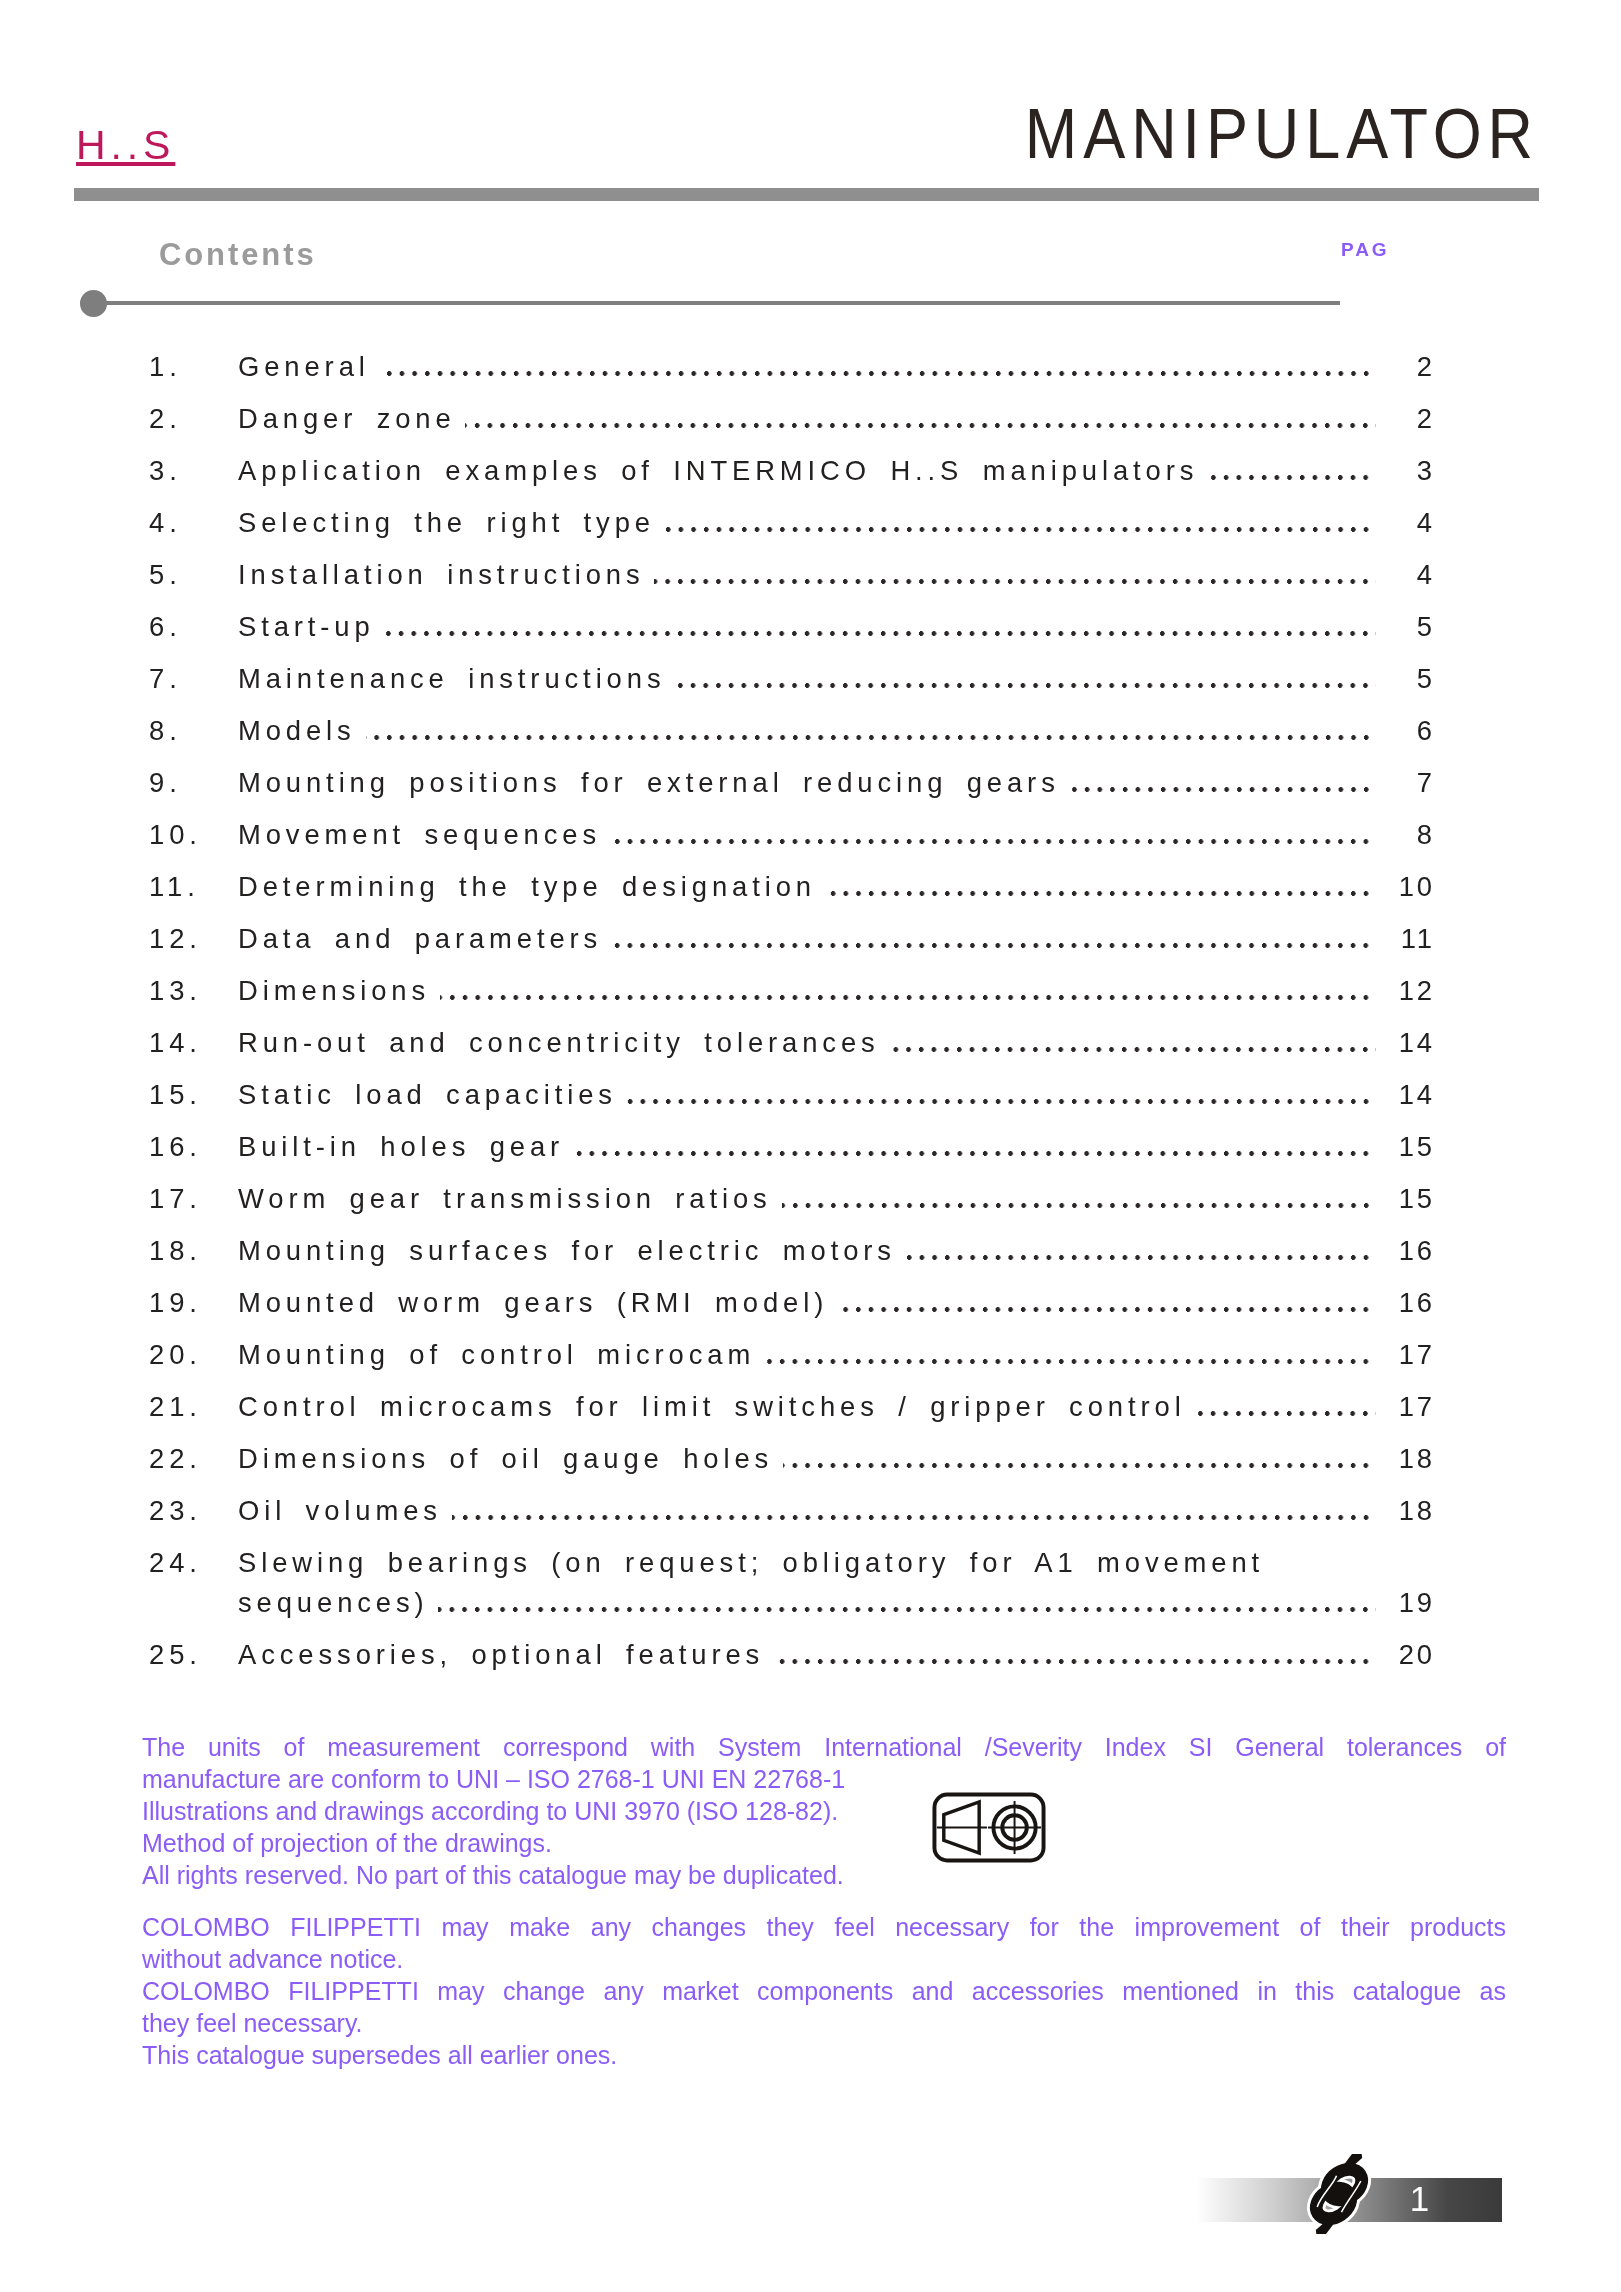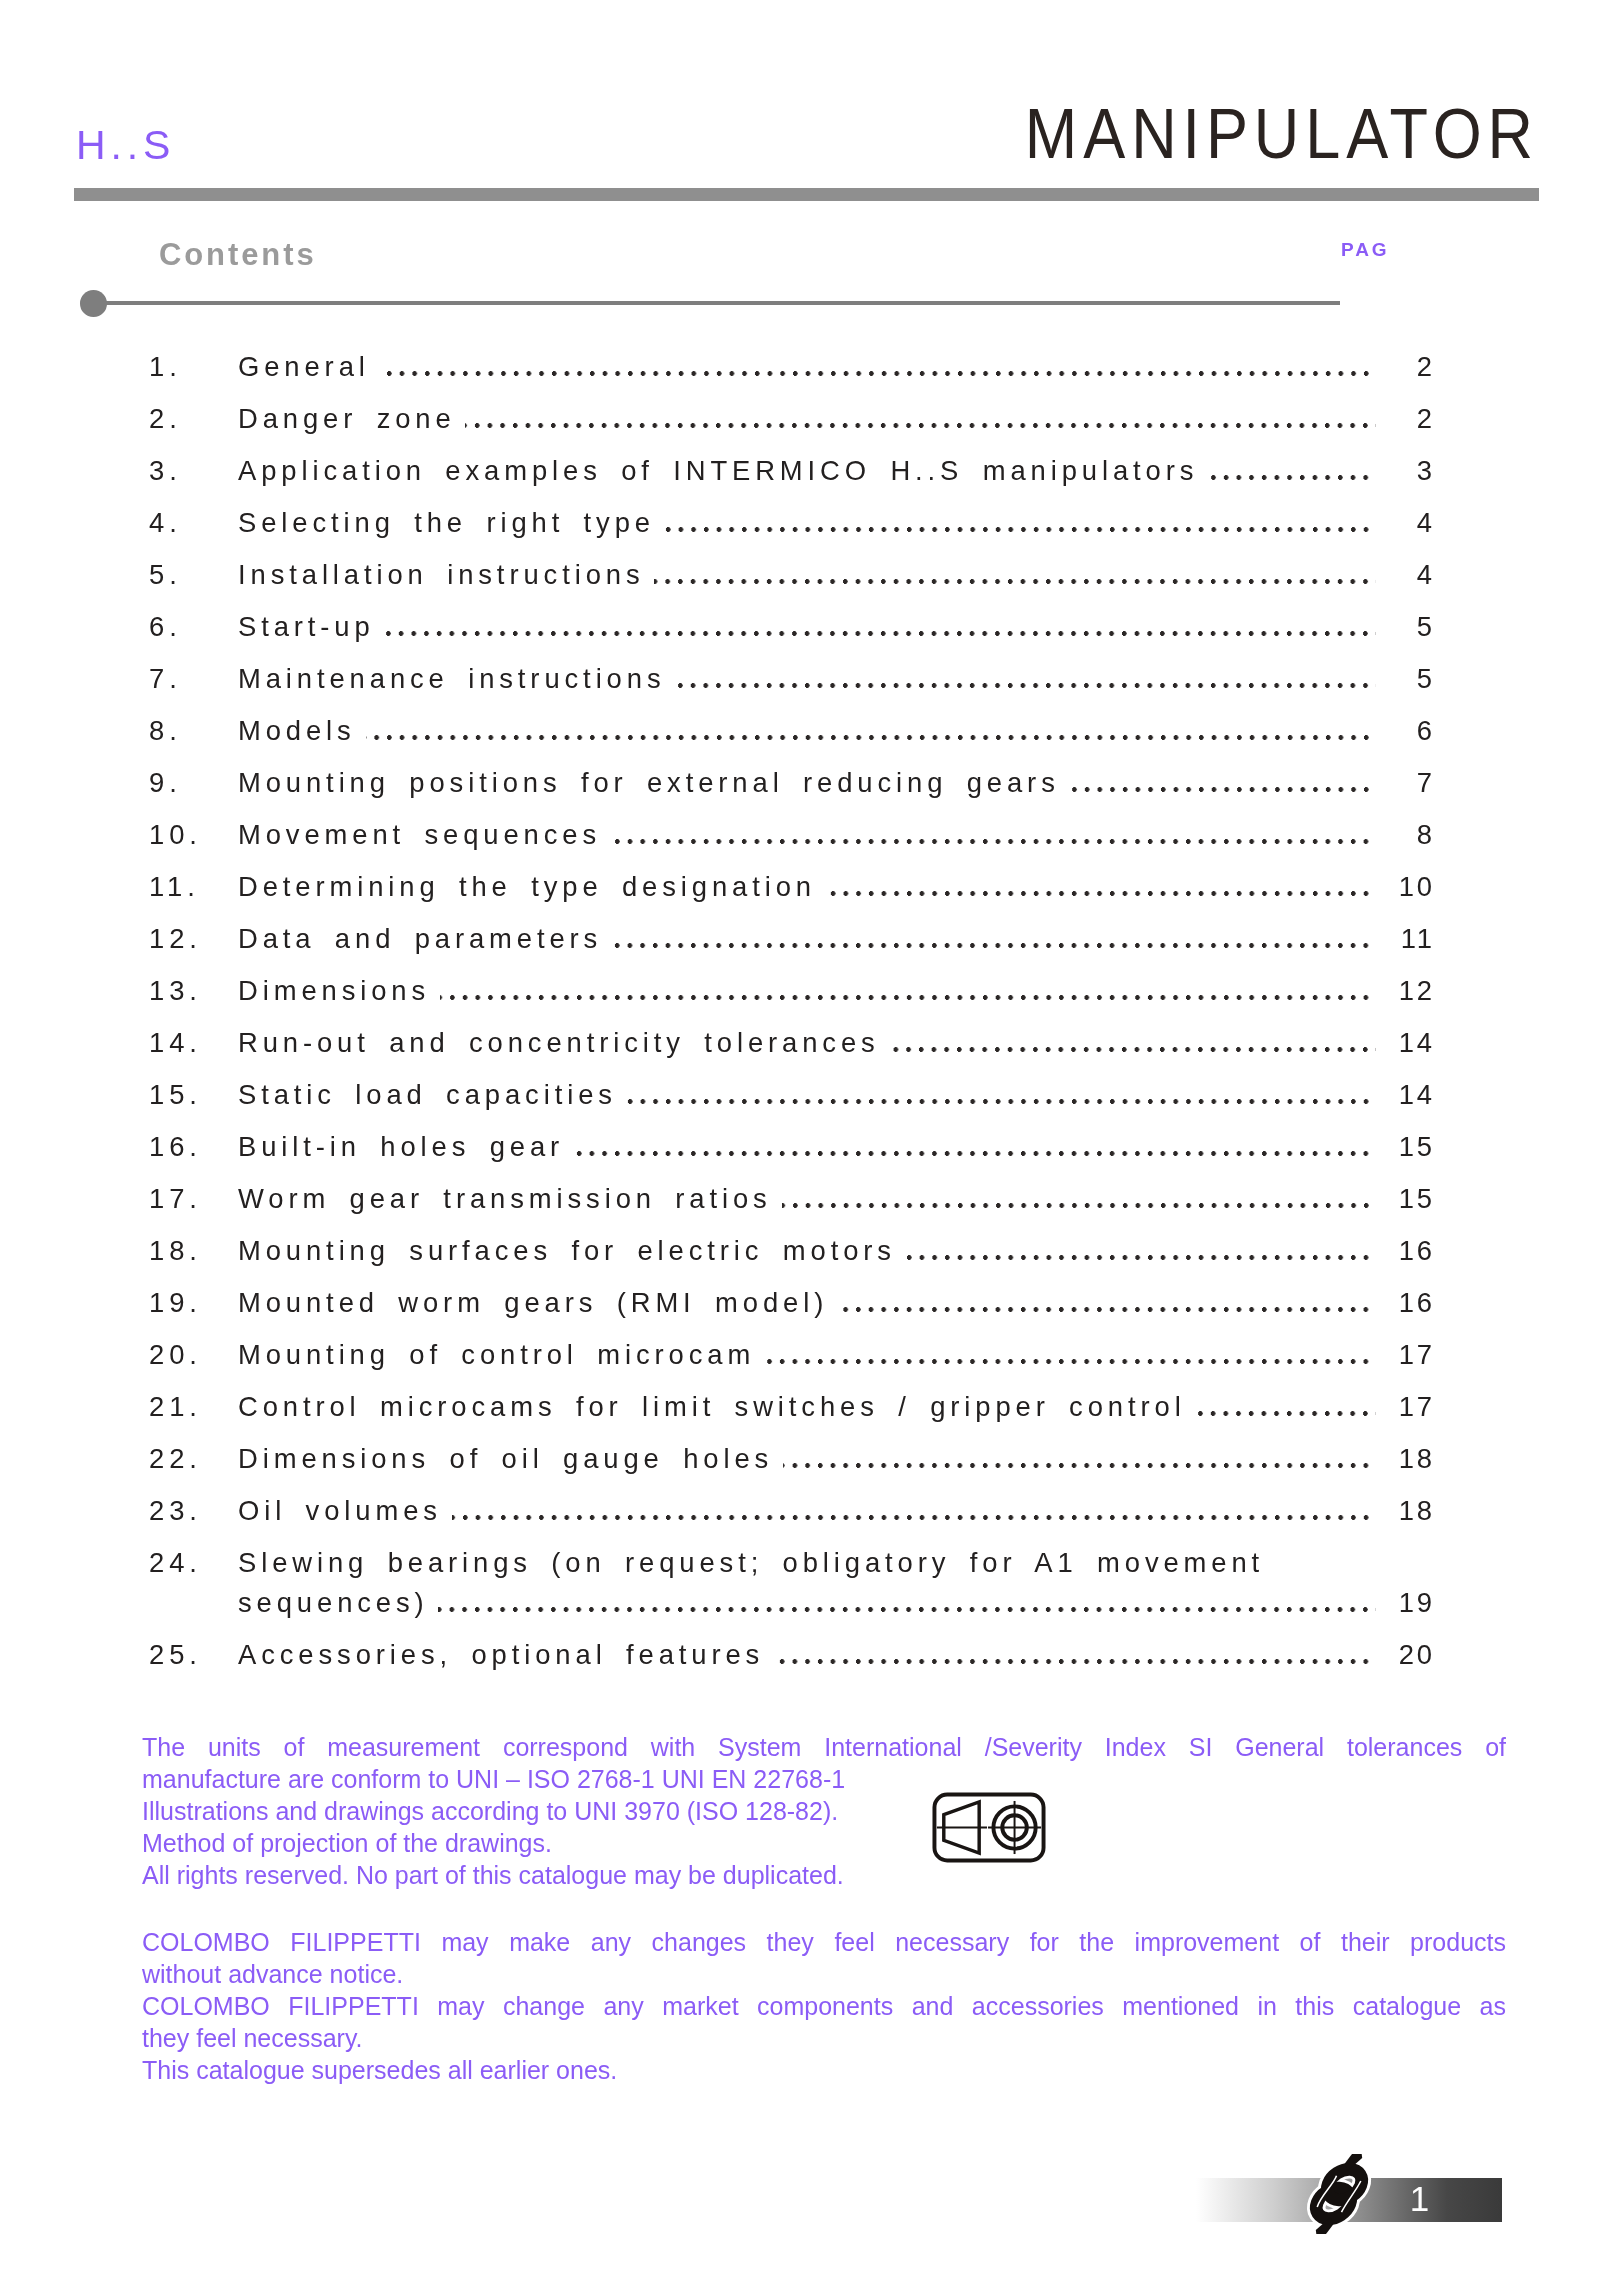--- a/index.html
+++ b/index.html
@@ -8,21 +8,21 @@
     width:1621px;height:2293px;
     background:#ffffff;
     font-family:"Liberation Sans", sans-serif;
     color:#221e1c;
     overflow:hidden;
     margin:0 auto;
   }
   
   .model-code{
     position:absolute;left:76px;top:122px;
-    font-size:41px;letter-spacing:4.9px;color:#8b5cf6;
+    font-size:41px;letter-spacing:4.9px;color:#be185d;text-decoration:underline;
   }
   .brand{
     position:absolute;right:82px;top:102px;
     font-size:63px;letter-spacing:5.9px;color:#2a2320;
     transform:scaleY(1.12);transform-origin:center bottom;
     white-space:nowrap;
   }
   .header-bar{
     position:absolute;left:74px;top:188px;width:1465px;height:12.7px;
     background:#8f8f8f;
@@ -65,21 +65,21 @@
   .toc-page{flex:none;min-width:51px;text-align:right;letter-spacing:2.9px;}
   
   .notes{
     position:absolute;left:142px;top:1731px;width:1364px;
     font-size:25px;line-height:32px;color:#8b5cf6;
   }
   .note-line{height:32px;white-space:nowrap;}
   .note-line.justify{
     white-space:normal;text-align:justify;text-align-last:justify;
   }
-  .para2{margin-top:35px;}
+  .para2{margin-top:20px;}
   .projection-icon{
     position:absolute;left:790px;top:61px;width:114px;height:71px;
   }
   
   .footer-bar{
     position:absolute;left:1196px;top:2178px;width:306px;height:44px;
     background:linear-gradient(90deg,#ffffff 0%,#cfcfcf 25%,#8a8a8a 55%,#474747 82%,#3a3a3a 100%);
   }
   .footer-page-number{
     position:absolute;left:1400px;top:2179px;width:39px;

